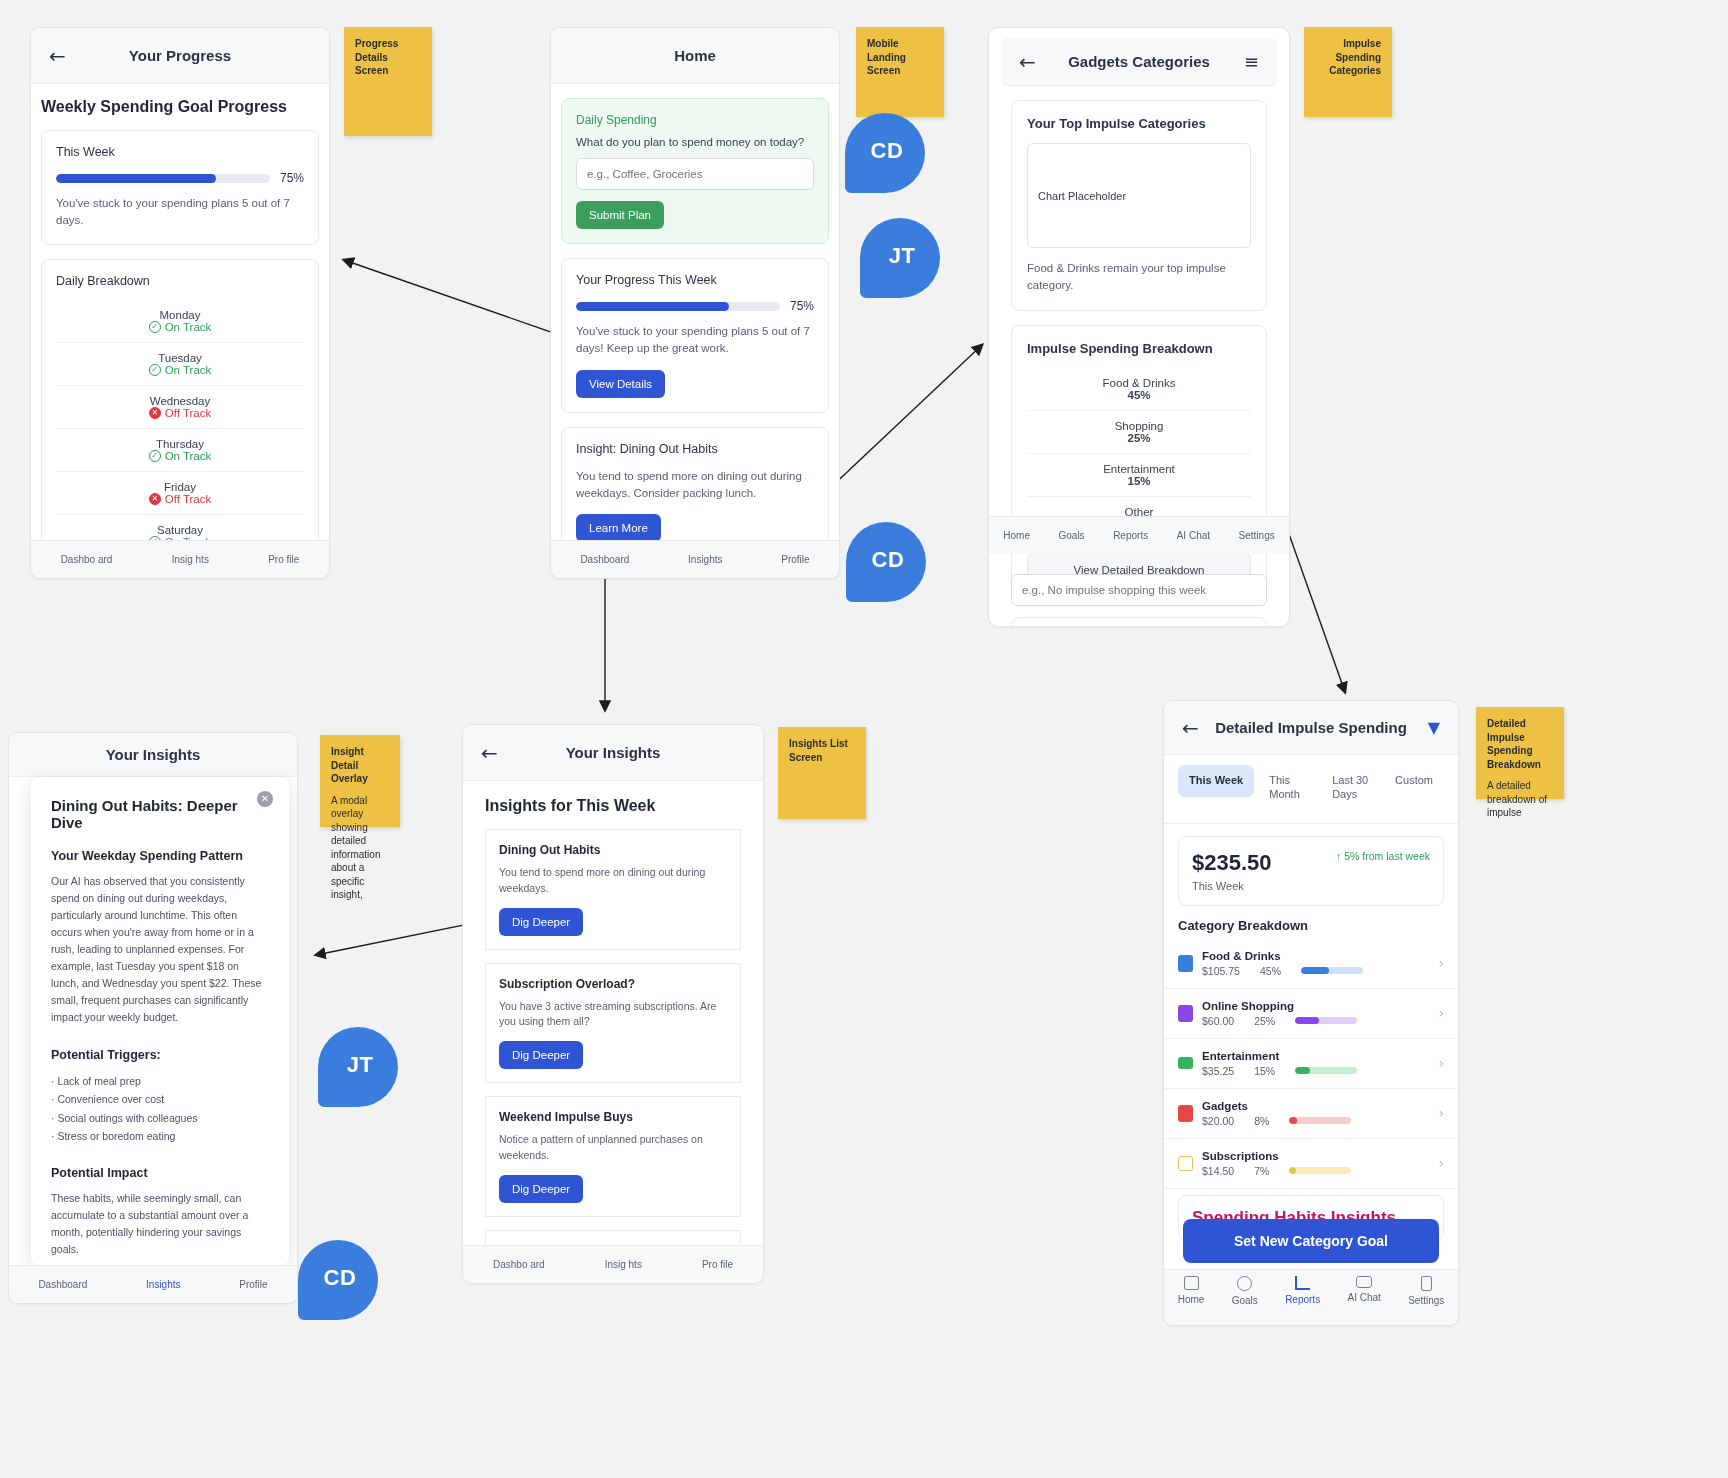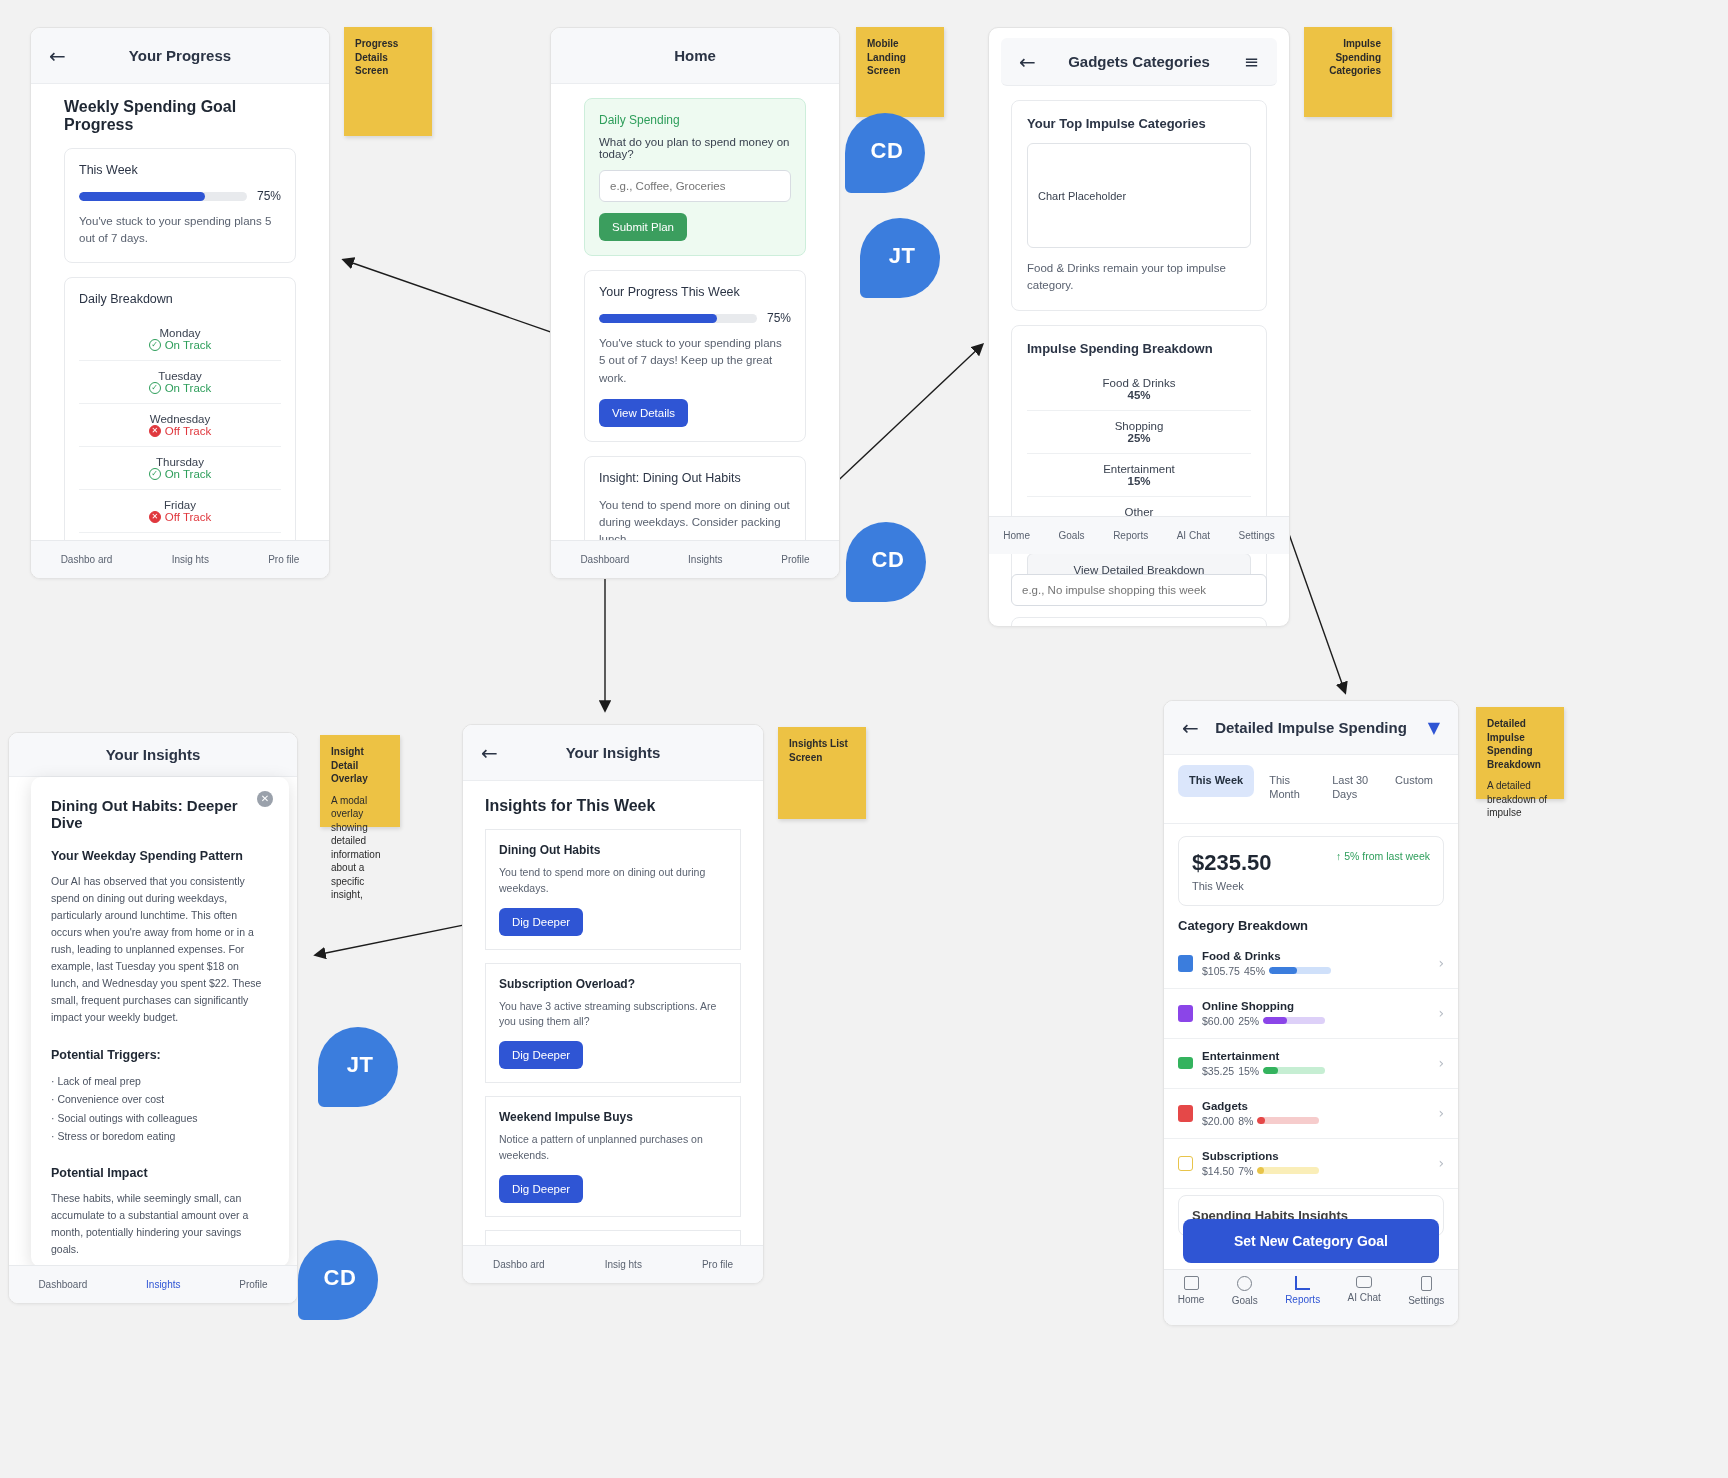--- a/index.html
+++ b/index.html
@@ -32,21 +32,21 @@
   .appbar .title {
     position: absolute; left: 0; right: 0; text-align: center;
     font-size: 15px; font-weight: bold; color: #2b3445;
     pointer-events: none;
   }
   .backarrow {
     font-size: 20px; color: #2b3445; line-height: 1; z-index: 2;
     font-family: "DejaVu Sans", sans-serif;
   }
   .hamb { margin-left: auto; font-size: 18px; color: #2b3445; z-index: 2; font-family:"DejaVu Sans",sans-serif;}
-  .content { padding: 14px 33px; }
+  .content { padding: 14px 10px; }
 
   .card {
     border: 1px solid #e8eaed;
     border-radius: 8px;
     padding: 14px 14px;
     margin-bottom: 14px;
     background: #fff;
   }
   .card h3 { font-size: 12.5px; font-weight: normal; color: #2b3445; margin-bottom: 12px; }
   .card h3.b { font-weight: bold; font-size: 13px; }
@@ -125,21 +125,21 @@
   .bigcard { margin: 12px 14px; border: 1px solid #e8eaed; border-radius: 8px; padding: 13px;
              display: flex; justify-content: space-between; align-items: flex-start; }
   .amount { font-size: 22px; font-weight: bold; color: #1f2733; }
   .amount-sub { font-size: 11px; color: #5a6270; margin-top: 4px; }
   .delta { font-size: 10.5px; color: #2e9e5b; }
   .cat-row { display: flex; align-items: center; gap: 9px; padding: 11px 14px;
              border-bottom: 1px solid #eef0f2; }
   .cat-ico { width: 15px; height: 17px; flex: 0 0 15px; border-radius: 3px; }
   .cat-main { flex: 1; }
   .cat-name { font-size: 11.5px; font-weight: bold; color: #1f2733; }
-  .cat-sub { display: flex; align-items: center; gap: 4px; margin-top: 3px; }
+  .cat-sub { display: flex; align-items: center; gap: 20px; margin-top: 3px; }
   .cat-amt, .cat-pct { font-size: 10.5px; color: #5a6270; }
   .mini-track { width: 62px; height: 7px; border-radius: 4px; overflow: hidden; }
   .mini-fill { height: 100%; border-radius: 4px; }
   .chev { color: #b6bcc5; font-size: 14px; font-family: "DejaVu Sans", sans-serif; }
   .funnel { margin-left: auto; color: #2f55d4; font-size: 16px; z-index: 2; font-family:"DejaVu Sans",sans-serif;}
 
   
   .modal {
     position: absolute; left: 22px; top: 44px; right: 8px; bottom: 36px;
     background: #fff; border-radius: 10px; padding: 20px 20px 14px;
@@ -519,21 +519,21 @@
             <span class="cat-pct">7%</span>
             <span class="mini-track" style="background:#faeeb8">
                 <span class="mini-fill" style="width:11%;background:#e8c44a;display:block"></span>
               </span>
           </div>
         </div>
         <span class="chev">›</span>
       </div>
 
       <div style="margin:6px 14px 0;border:1px solid #e8eaed;border-radius:8px;padding:12px 13px;">
-        <div style="font-size:13px;font-weight:bold;color:#404040;">Spending Habits Insights</div>
+        <div style="font-size:17px;font-weight:bold;color:#be185d;">Spending Habits Insights</div>
       </div>
 
       <div style="position:absolute;left:19px;right:19px;bottom:62px;">
         <button class="btn btn-primary-wide">Set New Category Goal</button>
       </div>
 
       <div class="tabbar" style="height:56px;align-items:flex-start;padding-top:6px;">
         <span style="display:flex;flex-direction:column;align-items:center;gap:4px">
           <span style="width:15px;height:14px;border:1.5px solid #7b828c;border-radius:2px;display:block"></span>
           <span>Home</span>

